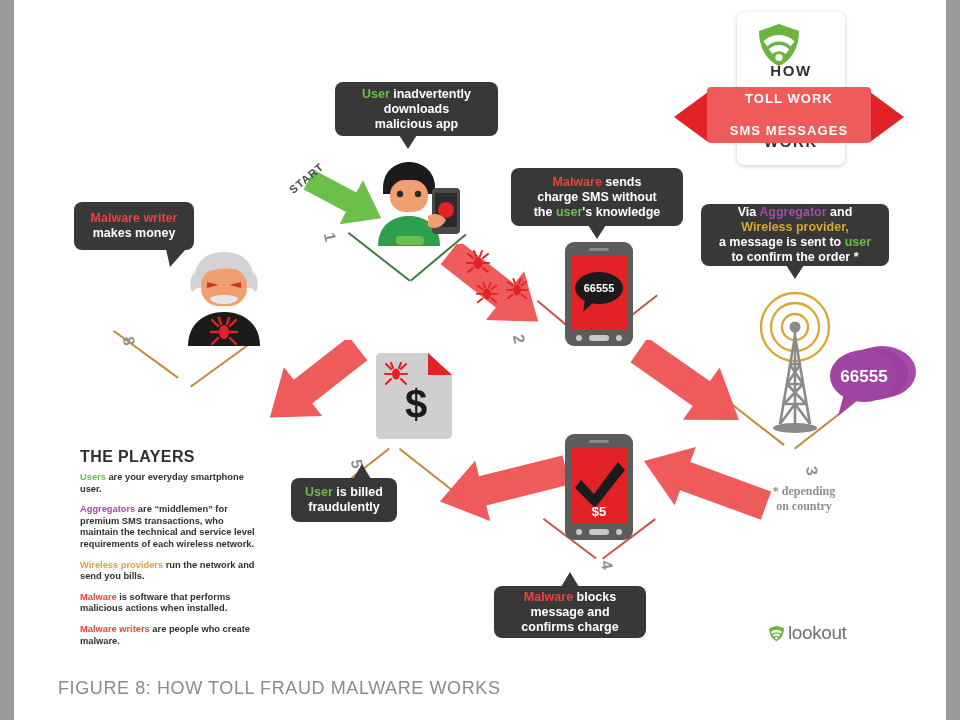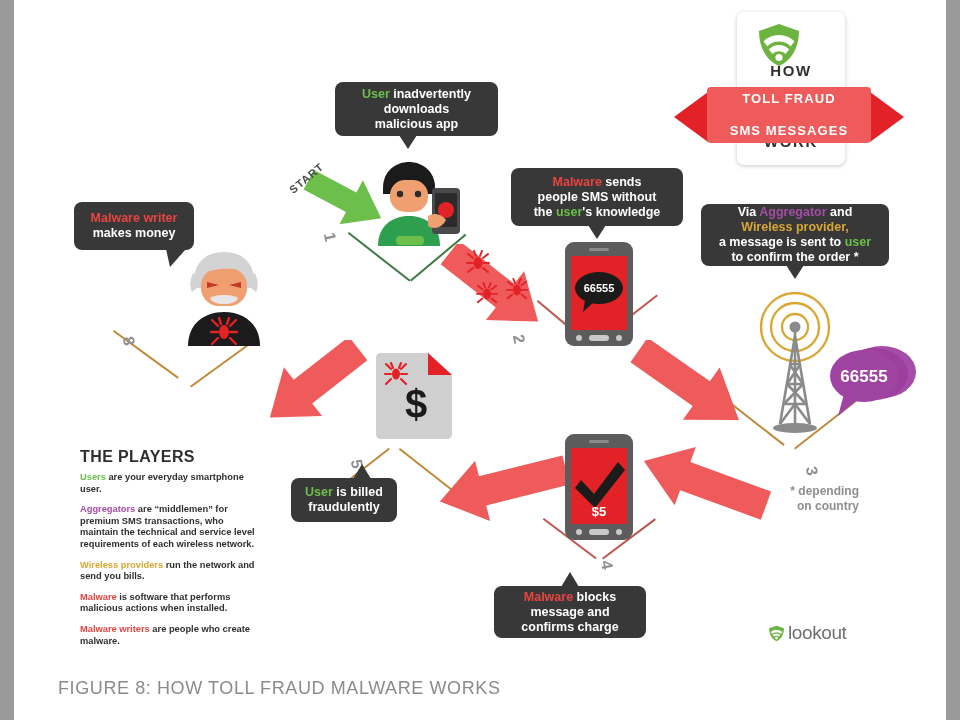--- a/index.html
+++ b/index.html
@@ -47,22 +47,22 @@
 
   
   .bigarrow{position:absolute;}
 
   
   .players-title{position:absolute;left:66px;top:448px;font-size:16px;font-weight:bold;
     color:#2f2f2f;letter-spacing:.4px;}
   .players-list{position:absolute;left:66px;top:472px;width:178px;}
   .plr{font-size:9.3px;line-height:11.6px;color:#2f2f2f;font-weight:bold;margin-bottom:9px;}
 
-  .footnote{position:absolute;left:735px;top:484px;width:110px;text-align:right;color:#8f8f8f;
-    font-size:12px;font-weight:bold;line-height:15px;}
+  .footnote{position:absolute;left:735px;top:484px;width:110px;text-align:center;color:#8f8f8f;
+    font-size:12px;font-weight:bold;line-height:15px;font-family:Liberation Serif, serif;}
 
   .lookout{position:absolute;left:754px;top:622px;display:flex;align-items:center;gap:3px;}
   .lookout-word{font-size:19px;color:#6f6f6f;letter-spacing:-.4px;font-family:"Liberation Sans",sans-serif;}
 
   .start-lbl{position:absolute;left:272px;top:172px;color:#4b4b4b;font-size:11px;font-weight:bold;
     letter-spacing:1px;transform:rotate(-40deg);}
 </style>
 </head>
 <body>
 
@@ -81,21 +81,21 @@
     <div class="how">HOW</div>
     <div class="work">WORK</div>
 
     <div class="banner-wrap">
       <div class="banner-arrow-l"></div>
       <div class="banner-arrow-r"></div>
       <div class="banner-bar-l"></div>
       <div class="banner-bar-r"></div>
       <div class="banner-mid">
         <span>
-          <span>TOLL FRAUD</span><br>
+          <span>TOLL WORK</span><br>
           <span>SMS MESSAGES</span>
         </span>
       </div>
     </div>
 
     <div class="seg" style="left:335px;top:232px;width:78px;border-color:#3d7a3d;transform:rotate(38deg);"></div>
     <div class="seg" style="left:396px;top:280px;width:72px;border-color:#3d7a3d;transform:rotate(-40deg);"></div>
 
     <div class="seg" style="left:524px;top:300px;width:62px;border-color:#c0554e;transform:rotate(40deg);"></div>
     <div class="seg" style="left:578px;top:345px;width:82px;border-color:#c0554e;transform:rotate(-38deg);"></div>
@@ -268,21 +268,21 @@
         <span class="c-green">User</span><span> inadvertently</span><br>
         <span>downloads</span><br>
         <span>malicious app</span>
       </span>
     </div>
     <div class="tail" style="left:385px;top:135px;border-left:9px solid transparent;border-right:9px solid transparent;border-top:14px solid #383838;"></div>
 
     <div class="callout" style="left:497px;top:168px;width:172px;height:58px;">
       <span>
         <span class="c-red">Malware</span><span> sends</span><br>
-        <span>people SMS without</span><br>
+        <span>charge SMS without</span><br>
         <span>the </span><span class="c-green">user</span><span>'s knowledge</span>
       </span>
     </div>
     <div class="tail" style="left:574px;top:225px;border-left:9px solid transparent;border-right:9px solid transparent;border-top:14px solid #383838;"></div>
 
     <div class="callout" style="left:687px;top:204px;width:188px;height:62px;">
       <span>
         <span>Via </span><span class="c-purple">Aggregator</span><span> and</span><br>
         <span class="c-gold">Wireless provider,</span><br>
         <span>a message is sent to </span><span class="c-green">user</span><br>

